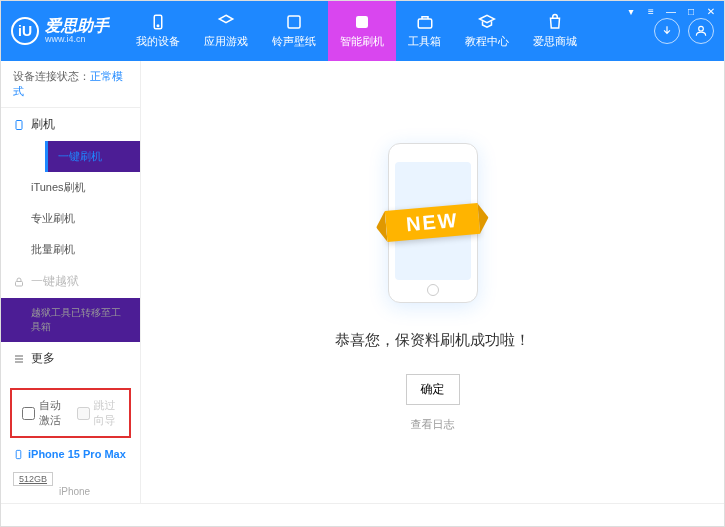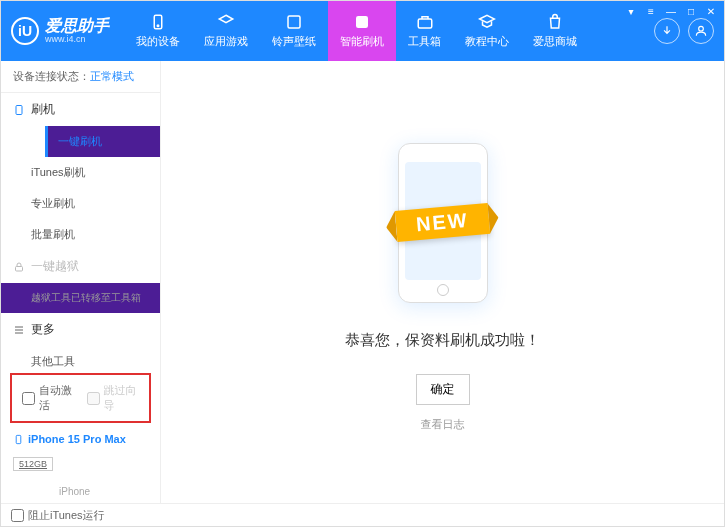--- a/index.html
+++ b/index.html
@@ -13,34 +13,34 @@
 .nav-item { display: flex; flex-direction: column; align-items: center; justify-content: center; padding: 12px 12px; font-size: 11px; cursor: pointer; height: 100%; }
 .nav-item.active { background: #d946ef; }
 .nav-icon { width: 20px; height: 20px; margin-bottom: 3px; display: flex; align-items: center; justify-content: center; }
 .header-right { display: flex; align-items: center; gap: 8px; }
 .win-controls { position: absolute; top: 4px; right: 6px; display: flex; gap: 4px; }
 .win-btn { width: 16px; height: 14px; color: #fff; font-size: 10px; cursor: pointer; display: flex; align-items: center; justify-content: center; }
 .circle-btn { width: 26px; height: 26px; border: 1.5px solid rgba(255,255,255,0.7); border-radius: 50%; display: flex; align-items: center; justify-content: center; cursor: pointer; }
 .body-area { display: flex; height: 442px; }
 .status-bar { padding: 8px 12px; font-size: 11px; color: #666; border-bottom: 1px solid #eee; }
 .status-value { color: #1e88ff; }
-.sidebar { width: 160px; border-right: 1px solid #eee; display: flex; flex-direction: column; }
+.sidebar { width: 140px; border-right: 1px solid #eee; display: flex; flex-direction: column; }
 .side-section { flex: 1; overflow: auto; }
 .side-group { padding: 8px 12px; font-size: 12px; color: #333; display: flex; align-items: center; gap: 6px; cursor: pointer; }
 .side-item { padding: 8px 12px 8px 30px; font-size: 11px; color: #555; cursor: pointer; }
 .side-item.active { background: #4c1d95; color: #1e88ff; border-left: 3px solid #1e88ff; padding-left: 10px; margin-left: 44px; }
 .side-item.disabled, .side-group.disabled { color: #bbb; }
 .side-note { background: #4c1d95; font-size: 10px; color: #999; padding: 8px 10px 8px 30px; }
 .checkbox-area { border: 2px solid #e03030; padding: 8px 10px; margin: 4px 9px; display: flex; gap: 12px; font-size: 11px; color: #666; }
 .checkbox-area label { display: flex; align-items: center; gap: 4px; cursor: pointer; }
 .checkbox-area input { cursor: pointer; }
 .device-info { padding: 6px 12px; font-size: 11px; }
 .device-name { color: #1e88ff; font-weight: bold; display: flex; align-items: center; gap: 4px; }
 .device-storage { display: inline-block; border: 1px solid #ccc; padding: 1px 5px; font-size: 9px; margin-top: 12px; color: #666; text-decoration: underline; }
-.device-type { color: #aaa; font-size: 10px; margin-top: 15px; padding-left: 46px; }
+.device-type { color: #aaa; font-size: 10px; margin-top: 0; padding-left: 46px; }
 .main { flex: 1; display: flex; flex-direction: column; align-items: center; justify-content: center; padding: 20px; }
 .phone-illustration { position: relative; width: 200px; height: 180px; display: flex; align-items: center; justify-content: center; }
 .phone-body { width: 90px; height: 160px; background: #fff; border: 1px solid #ddd; border-radius: 12px; box-shadow: 0 4px 20px rgba(30,136,255,0.15); position: relative; }
 .phone-screen { position: absolute; top: 18px; left: 6px; right: 6px; bottom: 22px; background: #eaf4ff; border-radius: 4px; }
 .phone-home { position: absolute; bottom: 6px; left: 50%; transform: translateX(-50%); width: 12px; height: 12px; border: 1px solid #ccc; border-radius: 50%; }
 .new-banner { position: absolute; background: #ffb400; color: #fff; font-weight: bold; font-size: 20px; padding: 4px 20px; transform: rotate(-5deg); letter-spacing: 2px; box-shadow: 0 2px 6px rgba(0,0,0,0.2); }
 .new-banner::before, .new-banner::after { content: ''; position: absolute; top: 0; bottom: 0; width: 10px; background: #e09800; }
 .new-banner::before { left: -10px; clip-path: polygon(100% 0, 100% 100%, 0 50%); }
 .new-banner::after { right: -10px; clip-path: polygon(0 0, 100% 50%, 0 100%); }
 .success-msg { font-size: 15px; color: #333; margin-top: 18px; }
@@ -220,19 +220,13 @@
       </div>
       <div class="new-banner">NEW</div>
     </div>
     <div class="success-msg">恭喜您，保资料刷机成功啦！</div>
     <button class="ok-btn">确定</button>
     <div class="log-link">查看日志</div>
   </div>
 </div>
 
 <div class="footer">
-  <div class="footer-left">
-    <label style="display:flex;align-items:center;gap:4px;cursor:pointer">
-      <input type="checkbox" style="">
-        <span>阻止iTunes运行</span>
-    </label>
-  </div>
 </div>
 
 </body></html>

